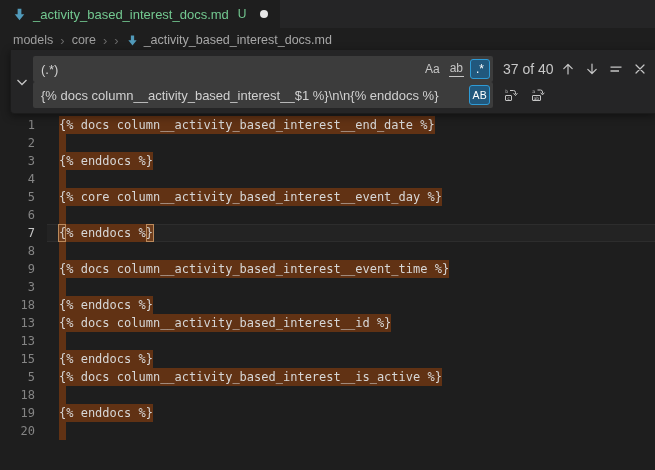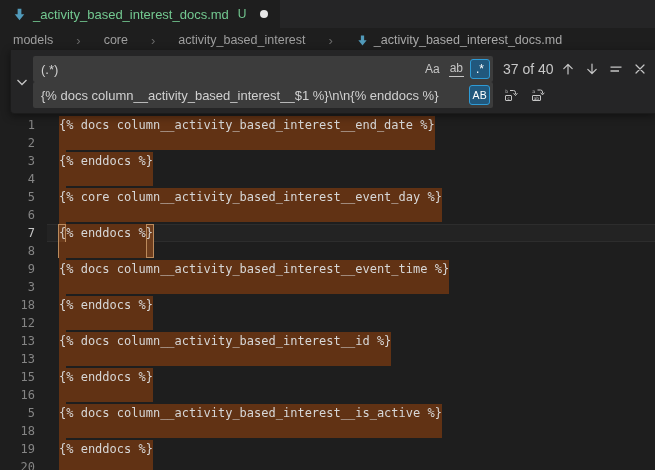--- a/index.html
+++ b/index.html
@@ -8,34 +8,34 @@
     background:#1e1e1e;font-family:"Liberation Sans",sans-serif;
     --match:#613214;--green:#73c991;--blue:#519aba;--opt-border:#2e9bd6;
   }
   
   .tabbar{height:28px;background:#252526;display:flex;align-items:stretch;}
   .tab{background:#1e1e1e;display:flex;align-items:center;padding:0 12px;gap:6px;cursor:pointer;}
   .tab-title{color:var(--green);font-size:13px;}
   .git-badge{color:var(--green);font-size:12px;margin-left:3px;}
   .dirty-dot{width:8px;height:8px;border-radius:50%;background:#e7e7e7;margin-left:7px;}
   
-  .breadcrumb{height:24px;background:#1e1e1e;display:flex;align-items:center;padding-left:13px;gap:23px;font-size:12.5px;color:#9f9f9f;}
+  .breadcrumb{height:24px;background:#1e1e1e;display:flex;align-items:center;padding-left:13px;gap:7px;font-size:12.5px;color:#9f9f9f;}
   .breadcrumb .sep{color:#6a6a6a;font-size:13px;}
   .crumb{cursor:pointer;}
   .crumb-file{display:flex;align-items:center;gap:5px;color:#a8a8a8;}
   
   .editor-lines{position:absolute;top:116px;left:0;width:655px;}
   .line{display:flex;height:18px;line-height:18px;position:relative;
         font-family:"DejaVu Sans Mono",monospace;font-size:12px;}
   .line.current::before{content:"";position:absolute;left:47px;right:0;top:0;bottom:0;
         border-top:1px solid #2d2d2d;border-bottom:1px solid #2d2d2d;background:rgba(255,255,255,.022);}
   .ln{width:35px;text-align:right;color:#858585;flex:none;position:relative;}
   .line.current .ln{color:#c6c6c6;}
   .lcontent{margin-left:24px;white-space:pre;color:#d7d7d7;position:relative;}
-  .match{background:var(--match);display:inline-block;height:34px;position:relative;}
+  .match{background:var(--match);display:inline-block;height:18px;position:relative;}
   .match-bar{display:inline-block;width:7px;height:18px;background:var(--match);}
   .bbox{position:absolute;top:0;bottom:0;width:8px;border:1px solid #bb8a5c;box-sizing:border-box;background:rgba(200,150,100,.12);}
   .bbox.l{left:-1px;}
   .bbox.r{right:-1px;}
   
   .find-widget{position:absolute;left:10px;top:50px;width:645px;height:64px;background:#252526;
         border-bottom-left-radius:4px;border-left:1px solid #1b1b1b;border-bottom:1px solid #1b1b1b;
         box-shadow:0 2px 8px rgba(0,0,0,.45);display:flex;z-index:10;box-sizing:border-box;}
   .fw-toggle{width:22px;display:flex;align-items:center;justify-content:center;cursor:pointer;flex:none;}
   .fw-rows{flex:1;padding:6px 6px 0 0;}
@@ -71,21 +71,20 @@
     <span class="git-badge">U</span>
     <span class="dirty-dot"></span>
   </div>
 </div>
 
 <div class="breadcrumb">
   <span class="crumb">models</span>
   <span class="sep">›</span>
   <span class="crumb">core</span>
   <span class="sep">›</span>
-  <span class="crumb">activity_based_interest</span>
   <span class="sep">›</span>
   <span class="crumb crumb-file">
     <span style="display:flex;">
       <svg width="13" height="13" viewBox="0 0 16 16">
           <path d="M8 14.2 2.9 7.6h3.1V1.8h4V7.6h3.1z" fill="#519aba"></path>
         </svg>
     </span>
     <span>_activity_based_interest_docs.md</span>
   </span>
 </div>
@@ -216,40 +215,32 @@
     </div>
     <div class="line">
       <span class="ln">3</span>
       <span class="lcontent"><span class="match-bar"></span></span>
     </div>
     <div class="line">
       <span class="ln">18</span>
       <span class="lcontent"><span class="match">{% enddocs %}</span></span>
     </div>
     <div class="line">
-      <span class="ln">12</span>
-      <span class="lcontent"><span class="match-bar"></span></span>
-    </div>
-    <div class="line">
       <span class="ln">13</span>
       <span class="lcontent"><span class="match">{% docs column__activity_based_interest__id %}</span></span>
     </div>
     <div class="line">
       <span class="ln">13</span>
       <span class="lcontent"><span class="match-bar"></span></span>
     </div>
     <div class="line">
       <span class="ln">15</span>
       <span class="lcontent"><span class="match">{% enddocs %}</span></span>
     </div>
     <div class="line">
-      <span class="ln">16</span>
-      <span class="lcontent"><span class="match-bar"></span></span>
-    </div>
-    <div class="line">
       <span class="ln">5</span>
       <span class="lcontent"><span class="match">{% docs column__activity_based_interest__is_active %}</span></span>
     </div>
     <div class="line">
       <span class="ln">18</span>
       <span class="lcontent"><span class="match-bar"></span></span>
     </div>
     <div class="line">
       <span class="ln">19</span>
       <span class="lcontent"><span class="match">{% enddocs %}</span></span>

